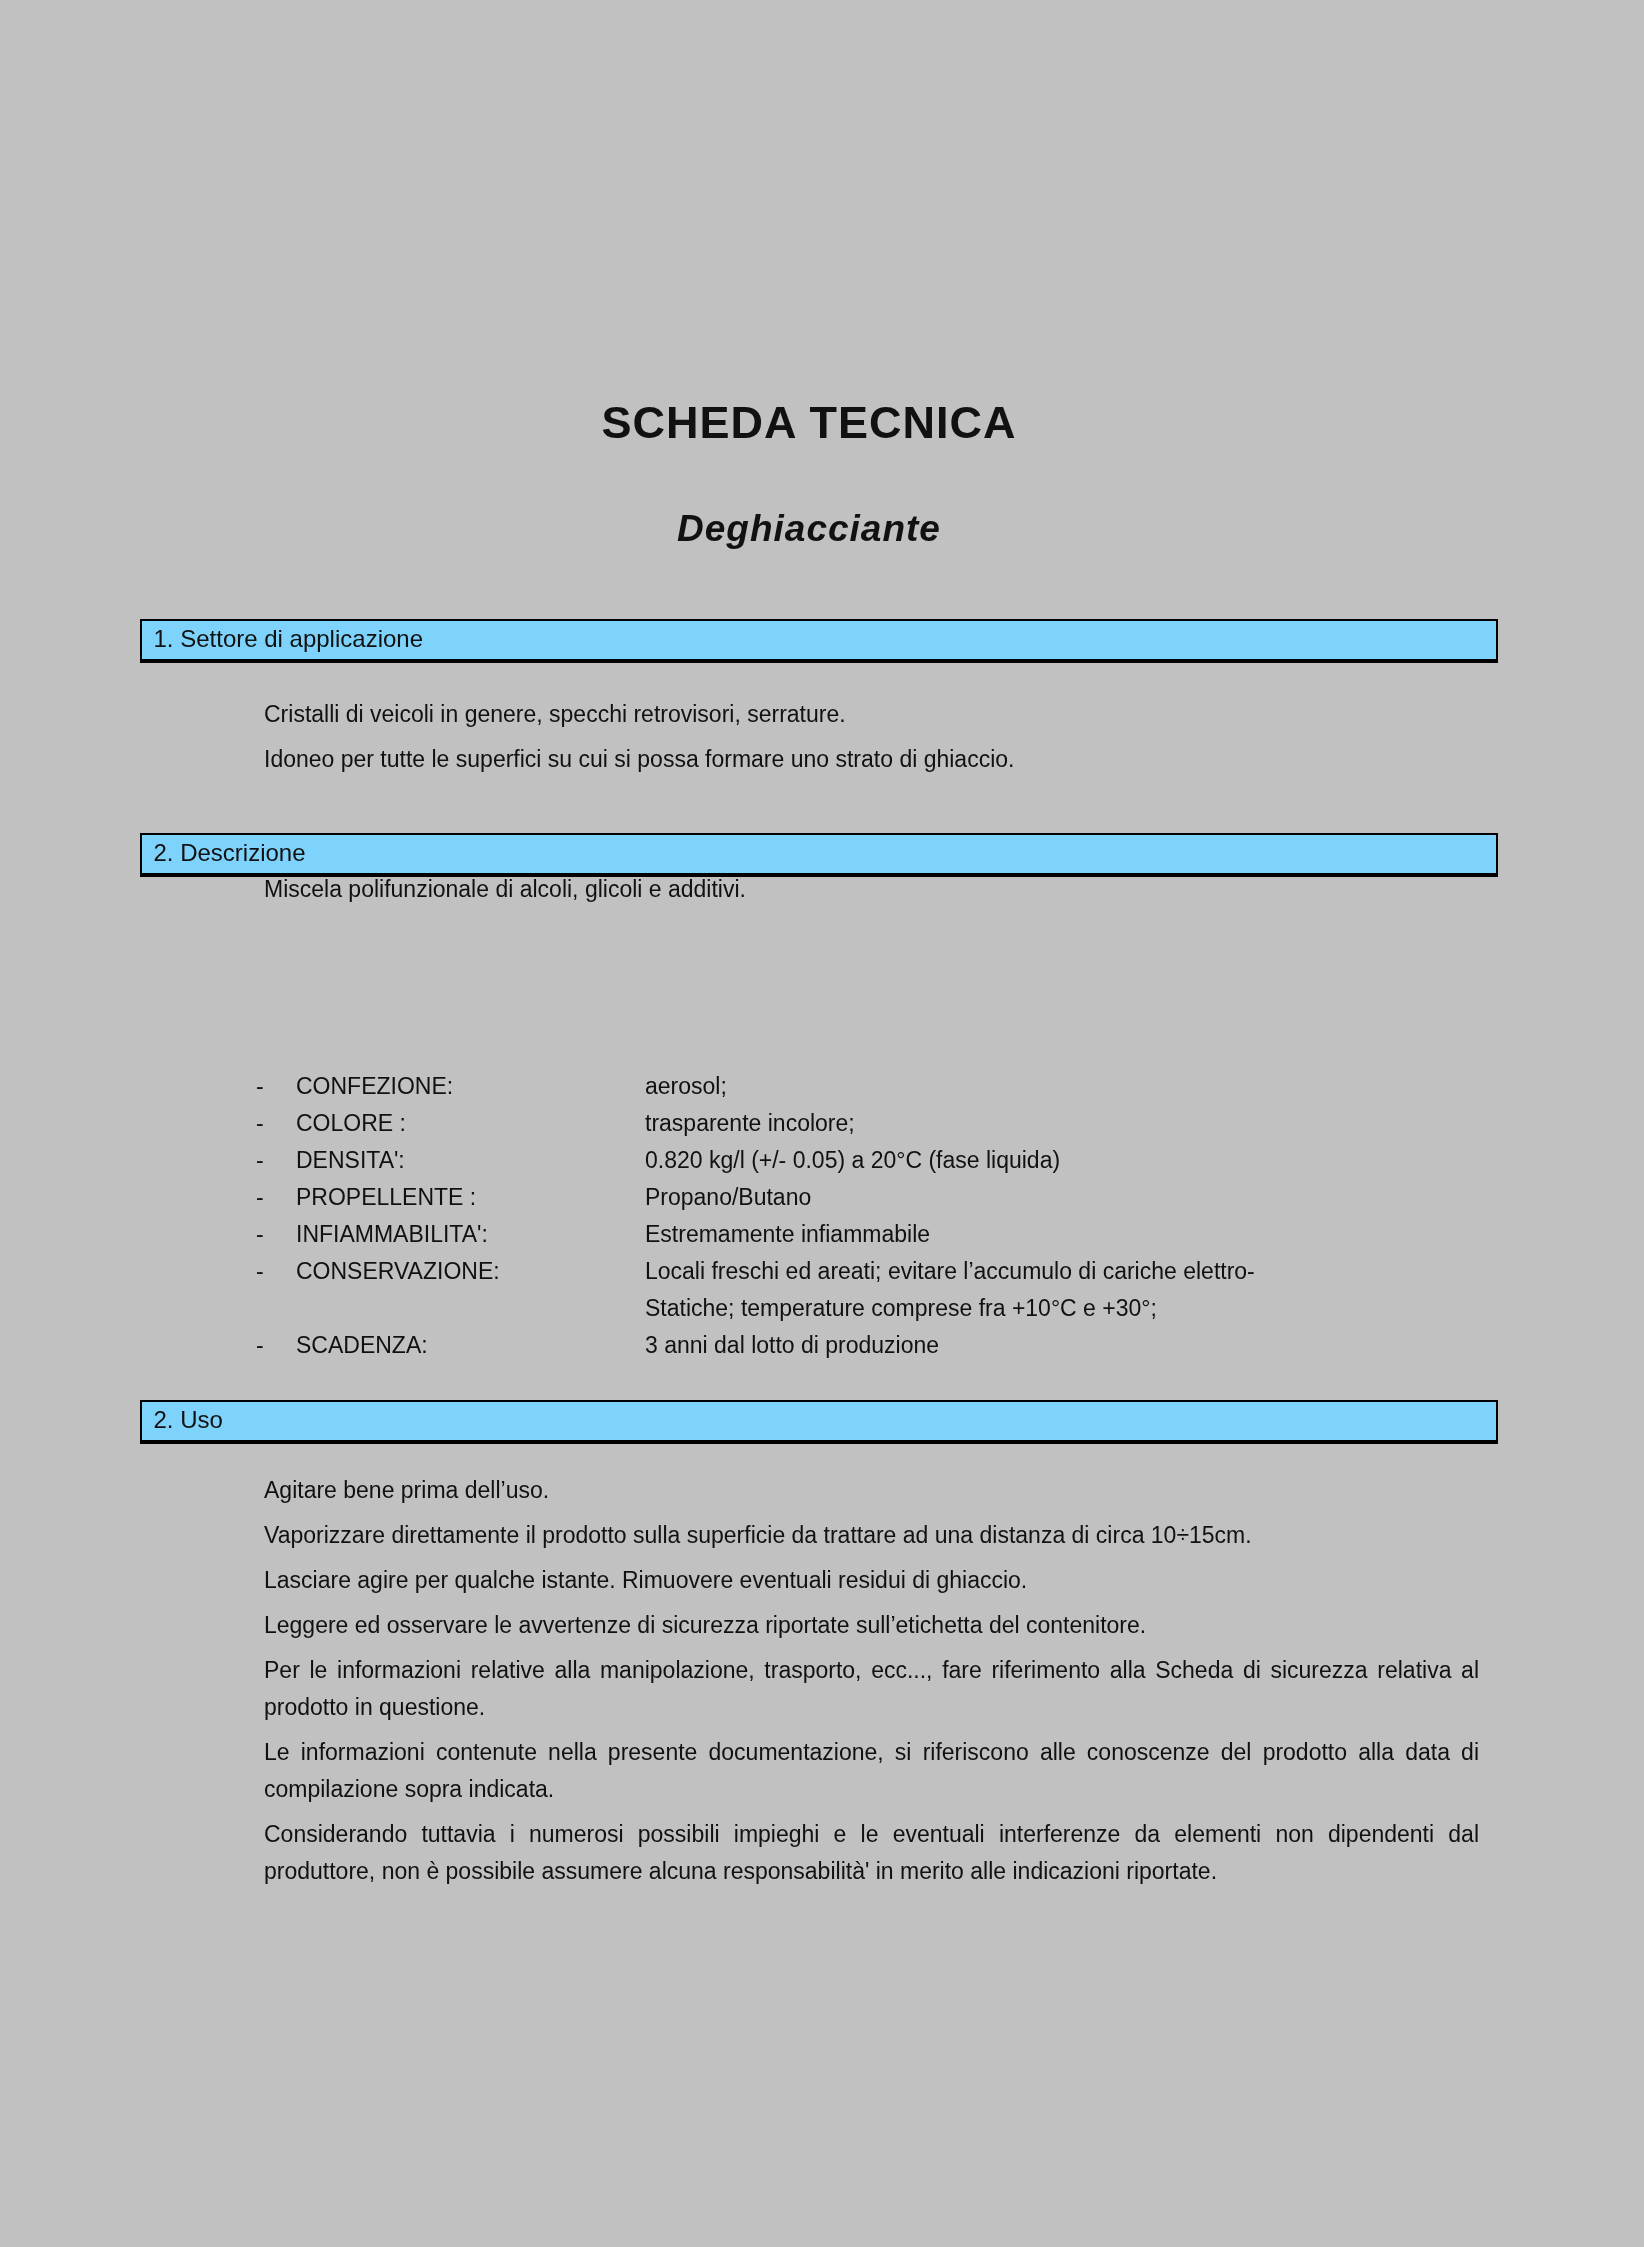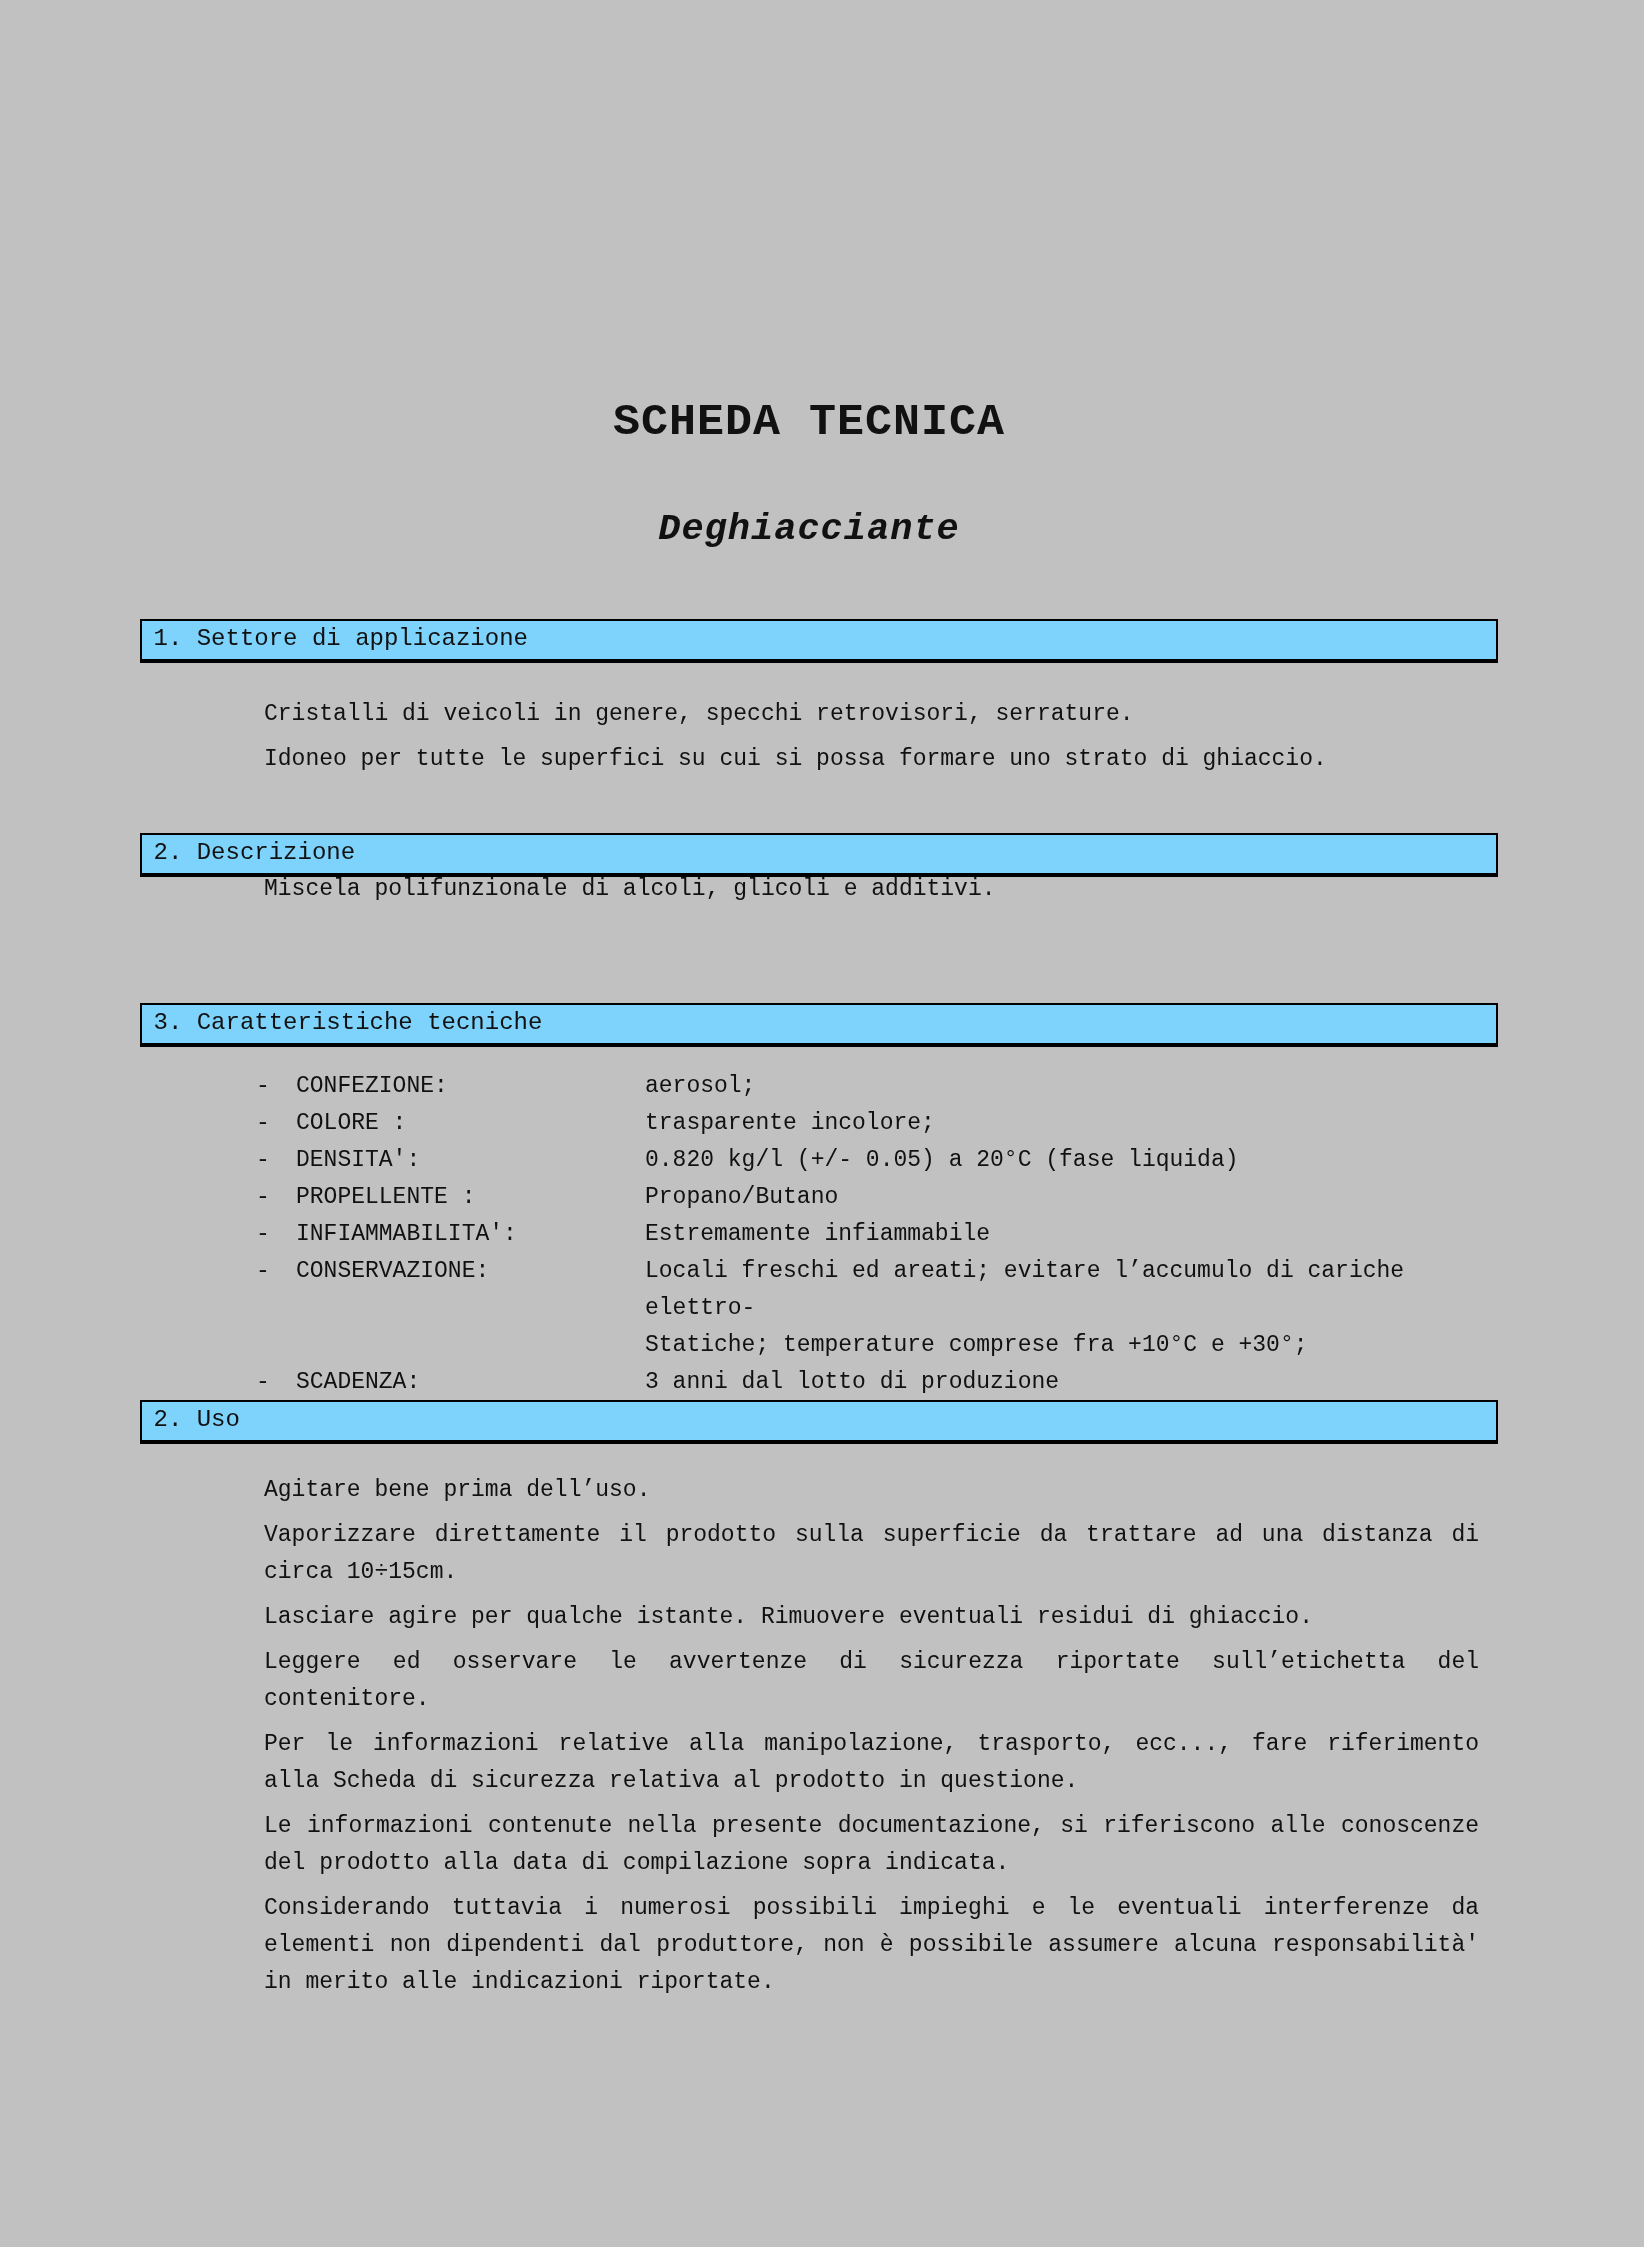--- a/index.html
+++ b/index.html
@@ -5,21 +5,21 @@
   html, body {
     margin: 0;
     padding: 0;
     background: #c1c1c1;
   }
   .page {
     position: relative;
     width: 1618px;
     height: 2247px;
     background: #c1c1c1;
-    font-family: Liberation Mono, monospace;
+    font-family: Liberation Sans, sans-serif;
     color: #111111;
     overflow: hidden;
   }
   .doc-title {
     position: absolute;
     top: 397px;
     left: 0;
     width: 100%;
     margin: 0;
     text-align: center;
@@ -96,21 +96,20 @@
   <div class="sec-body body-1">
     <p>Cristalli di veicoli in genere, specchi retrovisori, serrature.</p>
     <p>Idoneo per tutte le superfici su cui si possa formare uno strato di ghiaccio.</p>
   </div>
 
   <div class="sec-head head-2">2. Descrizione</div>
   <div class="sec-body body-2">
     <p>Miscela polifunzionale di alcoli, glicoli e additivi.</p>
   </div>
 
-  <div class="sec-head head-3">3. Caratteristiche tecniche</div>
   <div class="spec-list">
     <div class="spec-row">
       <span class="spec-dash">-</span>
       <span class="spec-label">CONFEZIONE:</span>
       <span class="spec-value">aerosol;</span>
     </div>
     <div class="spec-row">
       <span class="spec-dash">-</span>
       <span class="spec-label">COLORE :</span>
       <span class="spec-value">trasparente incolore;</span>

